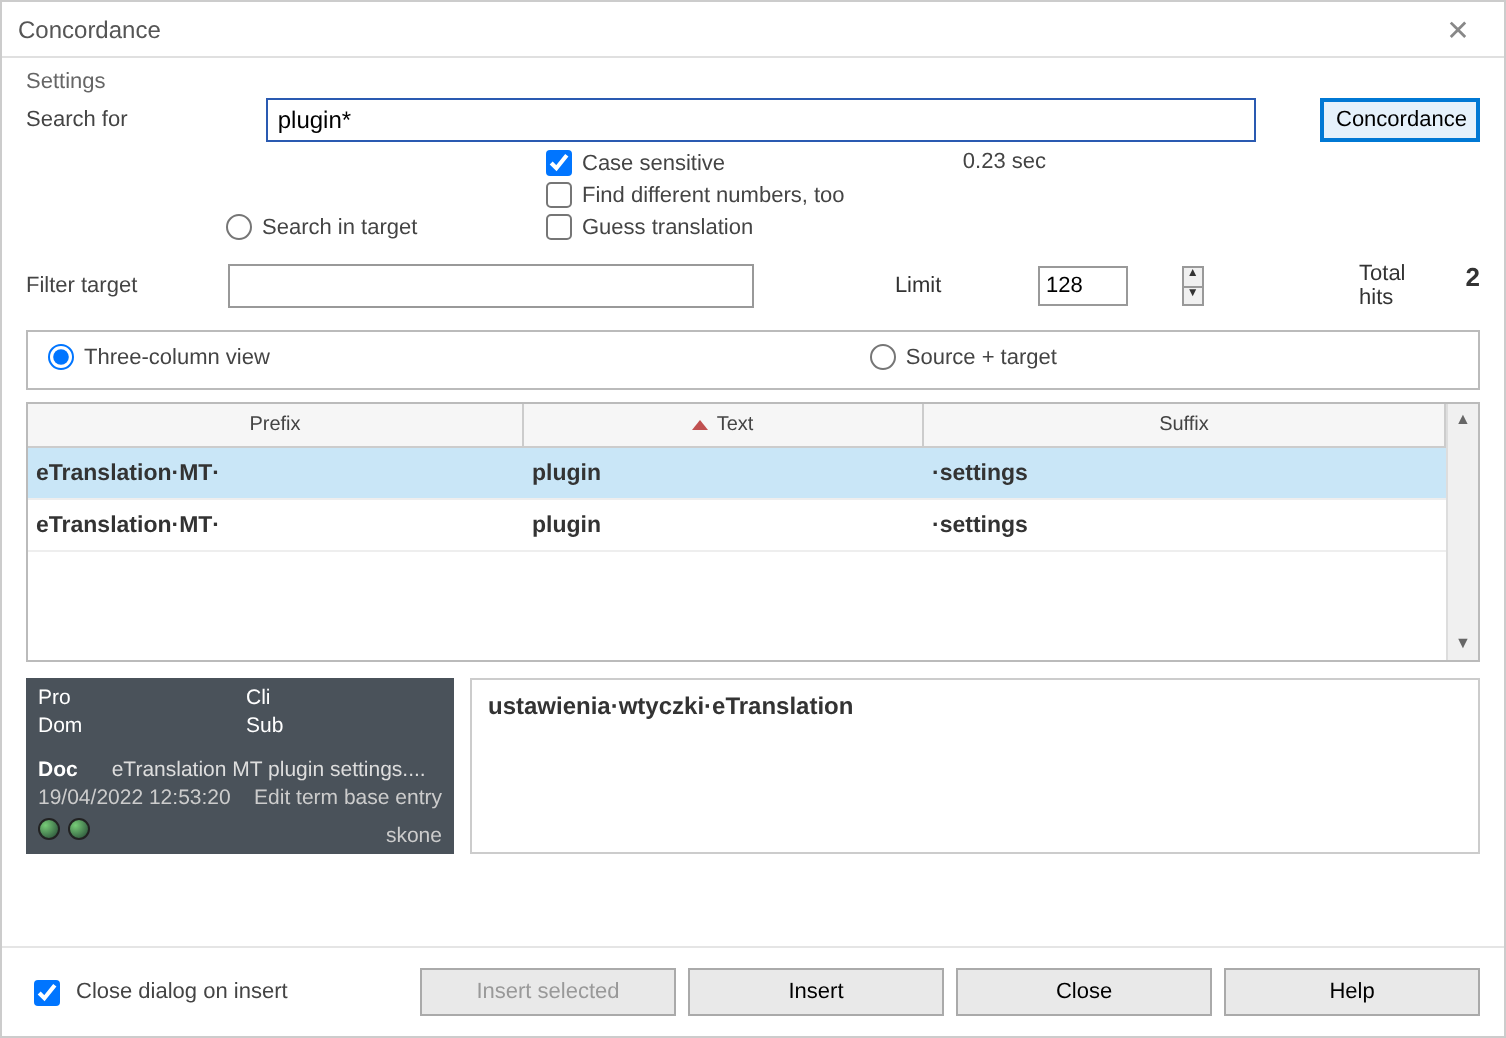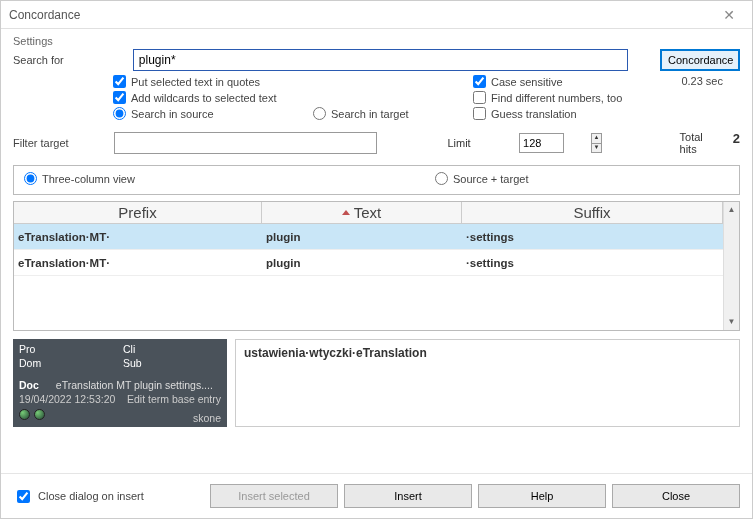--- a/index.html
+++ b/index.html
@@ -141,21 +141,21 @@
     height: 22px;
     border-bottom: 1px solid #ccc;
     background: #f6f6f6;
   }
   .th {
     display: flex;
     align-items: center;
     justify-content: center;
     border-right: 1px solid #ccc;
     color: #444;
-    font-size: 15px;
+    font-size: 10px;
     gap: 4px;
     position: relative;
     cursor: pointer;
   }
   .col1 { width: 248px; }
   .col2 { width: 200px; }
   .col3 { flex: 1; }
   .tri-up {
     width: 0; height: 0;
     border-left: 4px solid transparent;
@@ -247,34 +247,20 @@
 <div class="content">
   <div class="section-label">Settings</div>
 
   <div class="row">
     <div class="label-col">Search for</div>
     <input class="search-input" value="plugin*" style="">
     <button class="concord-btn">Concordance</button>
   </div>
 
   <div class="options-row">
-    <div class="opt-col1">
-      <label class="chk">
-        <input type="checkbox" checked="" style="">
-        <span>Put selected text in quotes</span>
-      </label>
-      <label class="chk">
-        <input type="checkbox" checked="" style="">
-        <span>Add wildcards to selected text</span>
-      </label>
-      <label class="rad">
-        <input type="radio" name="srcTgt" checked="" style="">
-        <span>Search in source</span>
-      </label>
-    </div>
     <div class="opt-col2">
       <div style="height:16px"></div>
       <div style="height:16px"></div>
       <label class="rad">
         <input type="radio" name="srcTgt" style="">
         <span>Search in target</span>
       </label>
     </div>
     <div class="opt-col3">
       <label class="chk">
@@ -388,16 +374,16 @@
 </div>
 
 <div class="footer">
   <label class="footer-left">
     <input type="checkbox" checked="" style="">
     <span>Close dialog on insert</span>
   </label>
   <div class="footer-btns">
     <button class="btn" disabled="">Insert selected</button>
     <button class="btn">Insert</button>
+    <button class="btn">Close</button>
     <button class="btn">Help</button>
-    <button class="btn">Close</button>
   </div>
 </div>
 
 </body></html>

